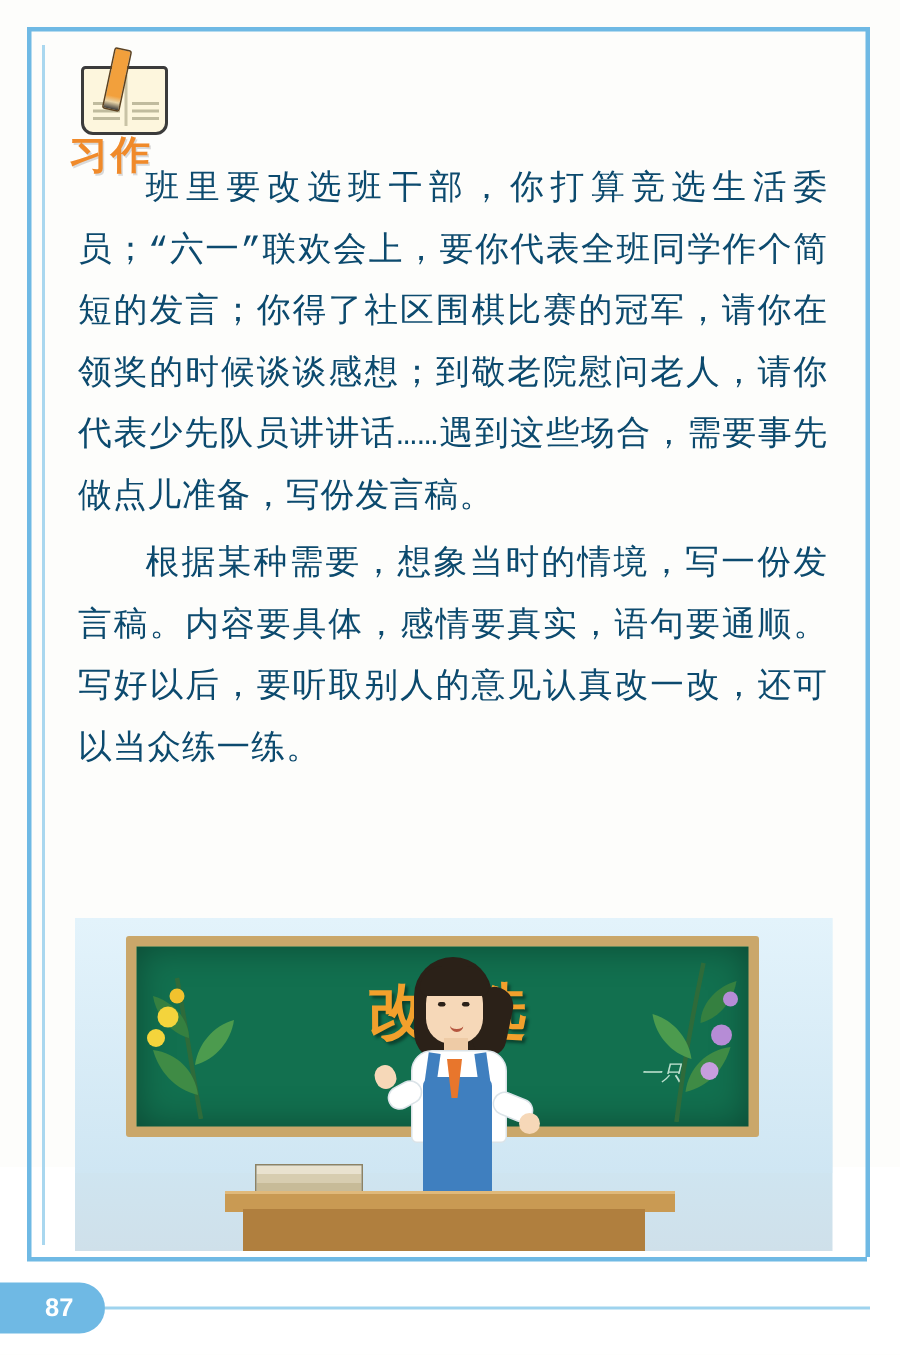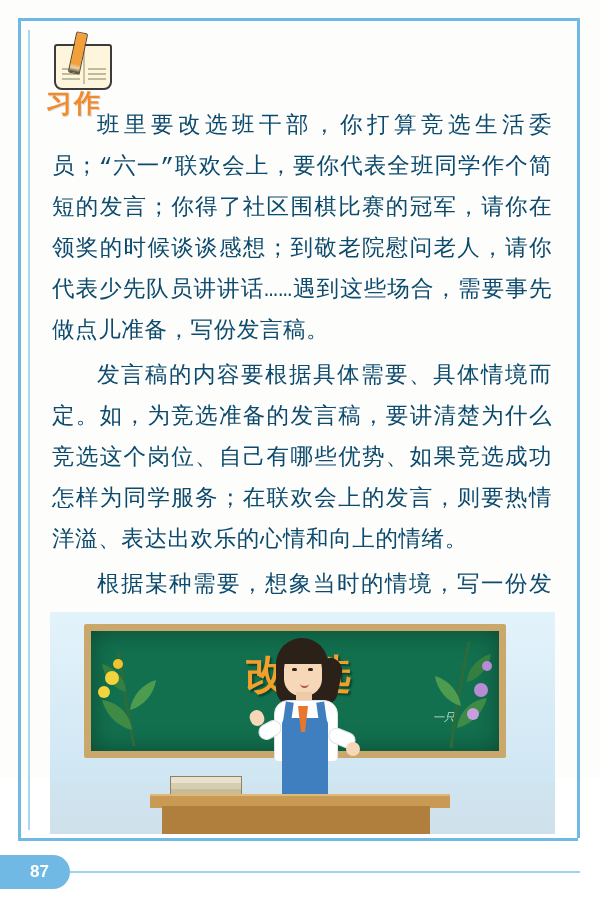--- a/index.html
+++ b/index.html
@@ -165,21 +165,21 @@
     font-weight: bold;
     color: #f2a02c;
     letter-spacing: 26px;
     text-shadow: 2px 2px 2px rgba(0,0,0,0.4);
   }
   .board-sign {
     position: absolute;
     right: 44px;
     bottom: 26px;
     font-family: "DejaVu Serif", serif;
-    font-size: 11px;
+    font-size: 14px;
     color: #bfe0cf;
     font-style: italic;
   }
 
   
   .plant-left {
     position: absolute;
     left: 38px; top: 22px;
     width: 92px; height: 112px;
   }
@@ -343,21 +343,20 @@
   <div class="header">
     <div class="icon-book">
       <div class="icon-book-lines"></div>
     </div>
     <div class="icon-pencil"></div>
     <div class="header-label">习作</div>
   </div>
 
   <div class="body-text">
     <p>班里要改选班干部，你打算竞选生活委员；“六一”联欢会上，要你代表全班同学作个简短的发言；你得了社区围棋比赛的冠军，请你在领奖的时候谈谈感想；到敬老院慰问老人，请你代表少先队员讲讲话……遇到这些场合，需要事先做点儿准备，写份发言稿。</p>
-    <p>发言稿的内容要根据具体需要、具体情境而定。如，为竞选准备的发言稿，要讲清楚为什么竞选这个岗位、自己有哪些优势、如果竞选成功怎样为同学服务；在联欢会上的发言，则要热情洋溢、表达出欢乐的心情和向上的情绪。</p>
     <p>根据某种需要，想象当时的情境，写一份发言稿。内容要具体，感情要真实，语句要通顺。写好以后，要听取别人的意见认真改一改，还可以当众练一练。</p>
   </div>
 
   <div class="illustration">
     <div class="wall"></div>
 
     <div class="blackboard">
       <div class="board-text">改选</div>
       <div class="board-sign">一只</div>
     </div>

